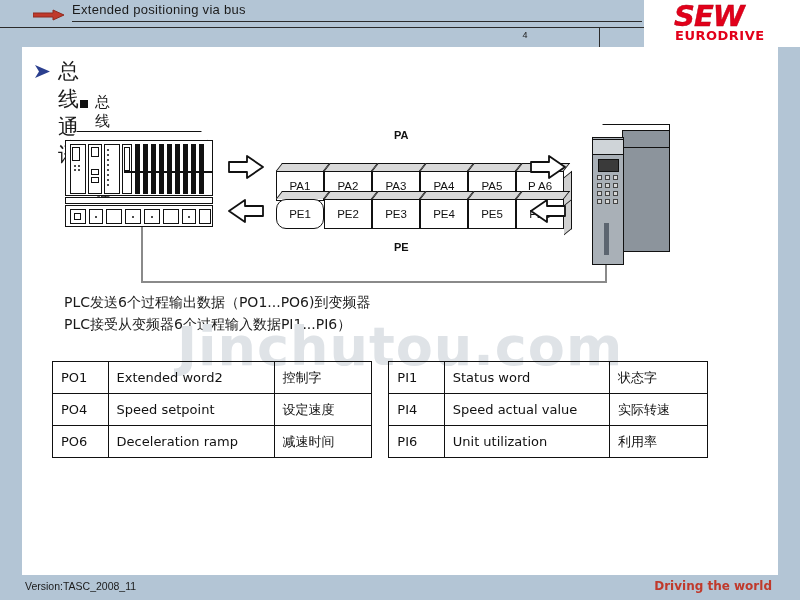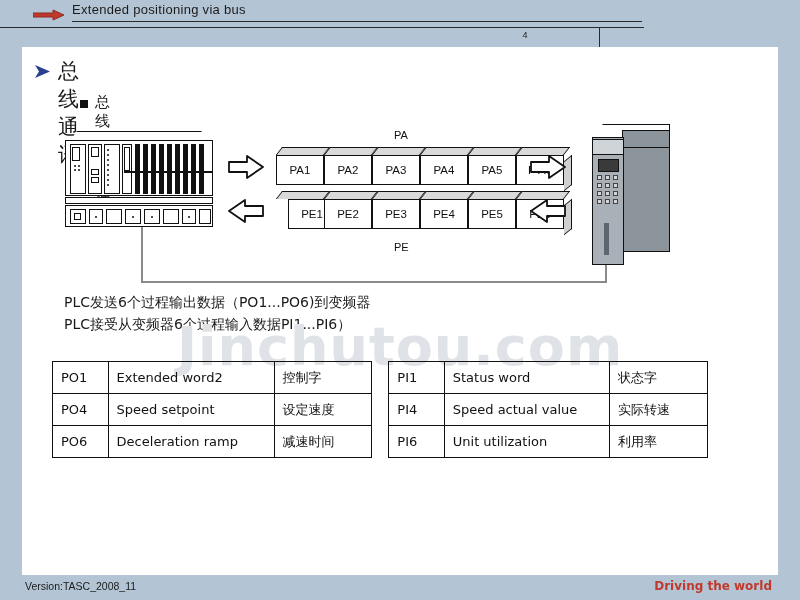--- a/index.html
+++ b/index.html
@@ -123,21 +123,21 @@
     position: absolute; top: 3px; height: 15px; background: #fff; border: 1px solid #111;
   }
   .plc-dot { position: absolute; width: 2px; height: 2px; background:#111; border-radius:50%; }
 
   
   .arw { position: absolute; }
 
   
   .blockrow { position: absolute; }
   .blk-label {
-    position: absolute; font-size: 11px; color:#111; font-weight: 400;
+    position: absolute; font-size: 11px; color:#111; font-weight: 700;
     font-family: "Liberation Sans", sans-serif;
   }
   .cube {
     position: absolute; width: 48px; height: 30px;
     background: #fff; border: 1.4px solid #111;
     font-size: 11.5px; color: #111;
     display: flex; align-items: center; justify-content: center;
     font-family: "Liberation Sans", sans-serif;
   }
   .cube-top {
@@ -250,20 +250,24 @@
     <svg width="32" height="12" viewBox="0 0 32 12">
       <path d="M0 4 H20 V1 L31 6 L20 11 V8 H0 Z" fill="#c0392b" stroke="#8e2b20" stroke-width="1"></path>
     </svg>
   </span>
   <div class="hdr-title">Extended positioning via bus</div>
   <div class="hdr-rule"></div>
   <div class="hdr-rule2"></div>
   <div class="hdr-vline"></div>
   <div class="hdr-pageno">4</div>
 
+  <div class="logo-box">
+    <div class="logo-sew">SEW</div>
+    <div class="logo-euro">EURODRIVE</div>
+  </div>
 </div>
 
 <div class="panel">
 
   <div class="title-row">
     <span class="title-arrow">
       <svg width="17" height="15" viewBox="0 0 17 15">
         <path d="M1 1 L16 7.5 L1 14 L5 7.5 Z" fill="#2b3f8f"></path>
       </svg>
     </span>
@@ -341,41 +345,41 @@
     </span>
     <span class="arw" style="left:206px; top:80px;">
       <svg width="36" height="24" viewBox="0 0 36 24">
         <path d="M35 7 H17 V1 L1 12 L17 23 V17 H35 Z" fill="#fff" stroke="#111" stroke-width="1.8" stroke-linejoin="round"></path>
       </svg>
     </span>
 
     <div class="blk-label" style="left:372px; top:10px;">PA</div>
 
     <div class="blockrow" style="left:254px; top:28px;">
-      <div style="position:absolute; left:0; top:0; width:300px; height:40px;">
+      <div style="position:absolute; left:0; top:16px; width:300px; height:40px;">
         <div class="cube-top" style="left:3px;  top:0;"></div>
           <div class="cube" style="left:0px;   top:8px;">PA1</div>
         <div class="cube-top" style="left:51px; top:0;"></div>
           <div class="cube" style="left:48px;  top:8px;">PA2</div>
         <div class="cube-top" style="left:99px; top:0;"></div>
           <div class="cube" style="left:96px;  top:8px;">PA3</div>
         <div class="cube-top" style="left:147px;top:0;"></div>
           <div class="cube" style="left:144px; top:8px;">PA4</div>
         <div class="cube-top" style="left:195px;top:0;"></div>
           <div class="cube" style="left:192px; top:8px;">PA5</div>
         <div class="cube-top" style="left:243px;top:0;"></div>
           <div class="cube" style="left:240px; top:8px;">P A6</div>
         <div class="cube-side" style="left:288px;top:11px;"></div>
       </div>
     </div>
 
     <div class="blockrow" style="left:254px; top:72px;">
       <div style="position:absolute; left:0; top:0; width:300px; height:40px;">
         <div class="cube-top" style="left:3px;  top:0;"></div>
-          <div class="cube" style="left:12px;   top:8px;">PE1</div>
+          <div class="cube" style="left:0px;   top:8px;border-radius:10px;">PE1</div>
         <div class="cube-top" style="left:51px; top:0;"></div>
           <div class="cube" style="left:48px;  top:8px;">PE2</div>
         <div class="cube-top" style="left:99px; top:0;"></div>
           <div class="cube" style="left:96px;  top:8px;">PE3</div>
         <div class="cube-top" style="left:147px;top:0;"></div>
           <div class="cube" style="left:144px; top:8px;">PE4</div>
         <div class="cube-top" style="left:195px;top:0;"></div>
           <div class="cube" style="left:192px; top:8px;">PE5</div>
         <div class="cube-top" style="left:243px;top:0;"></div>
           <div class="cube" style="left:240px; top:8px;">PE6</div>

